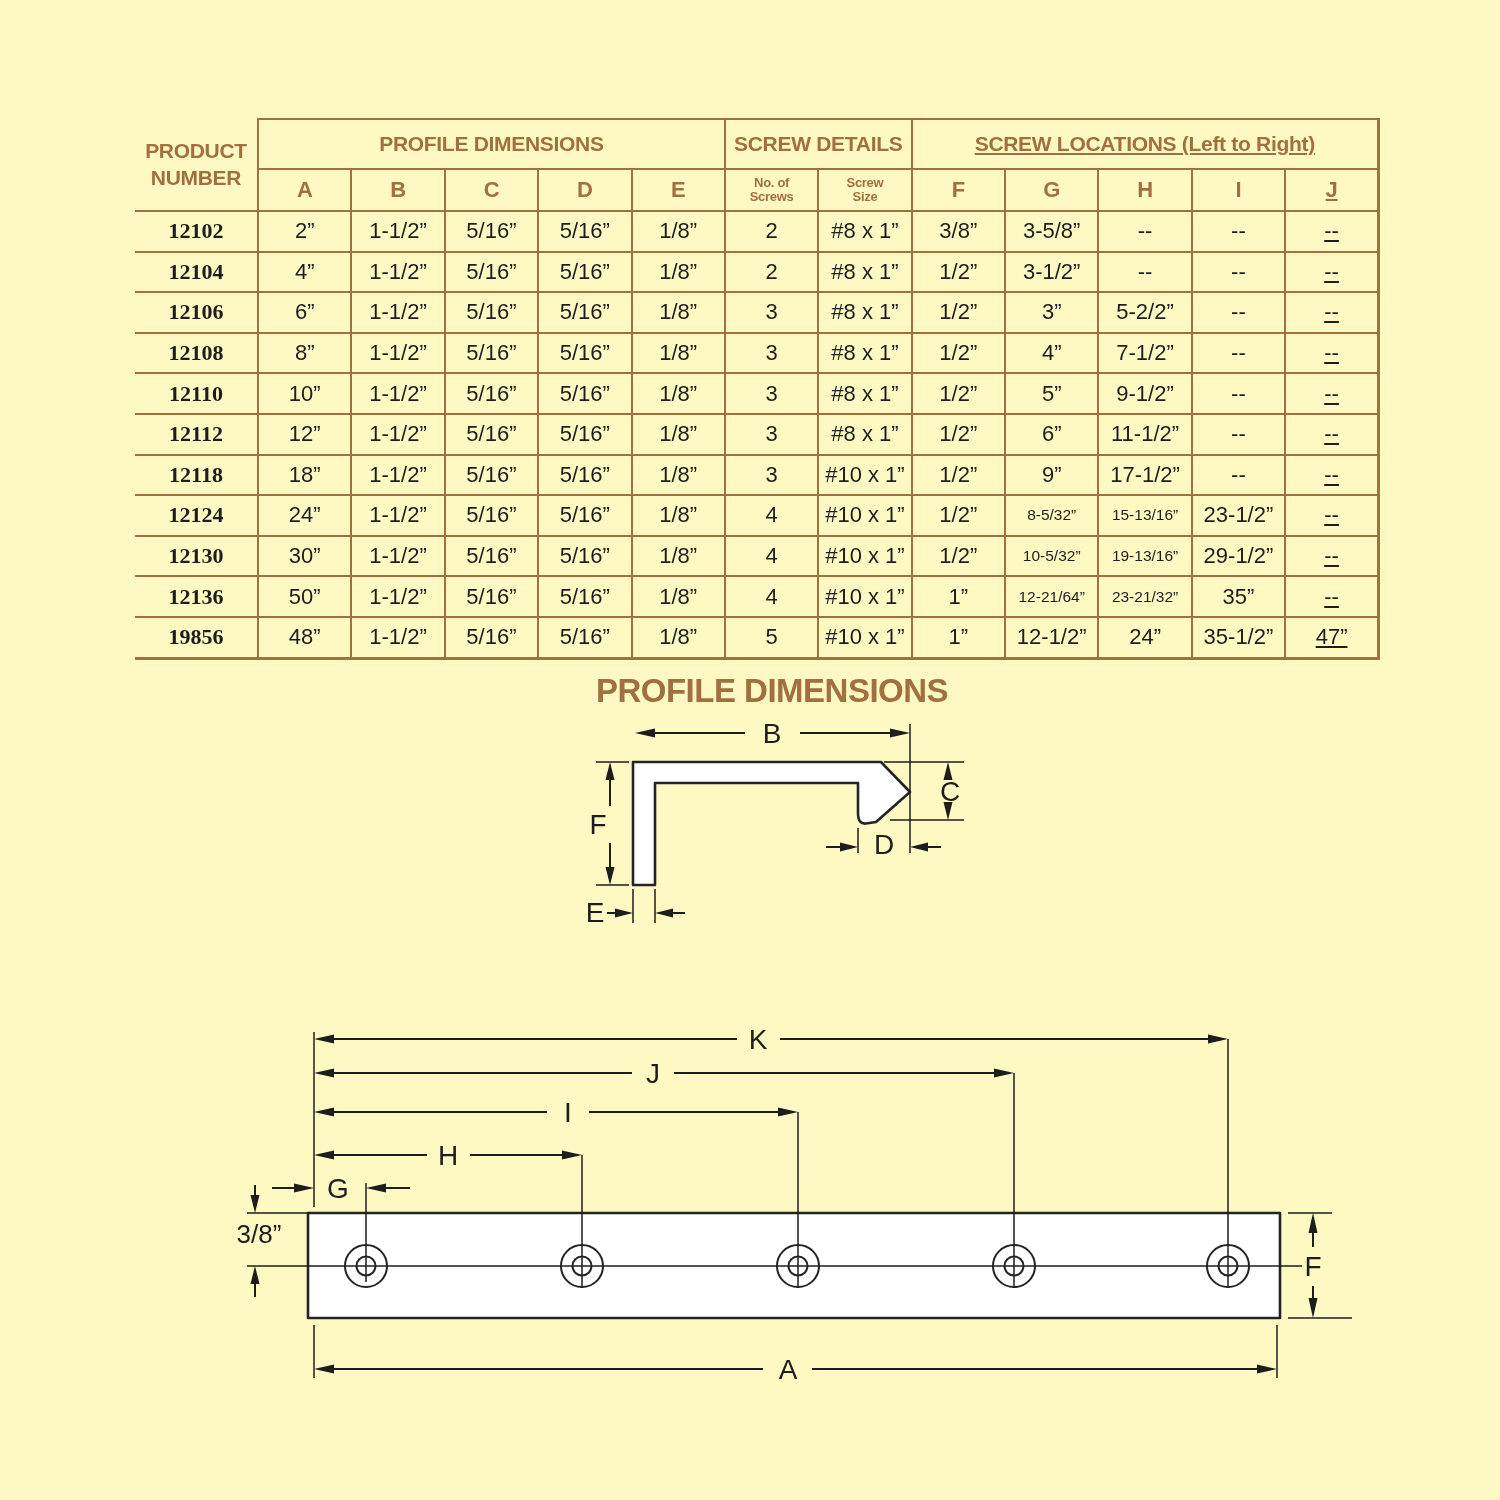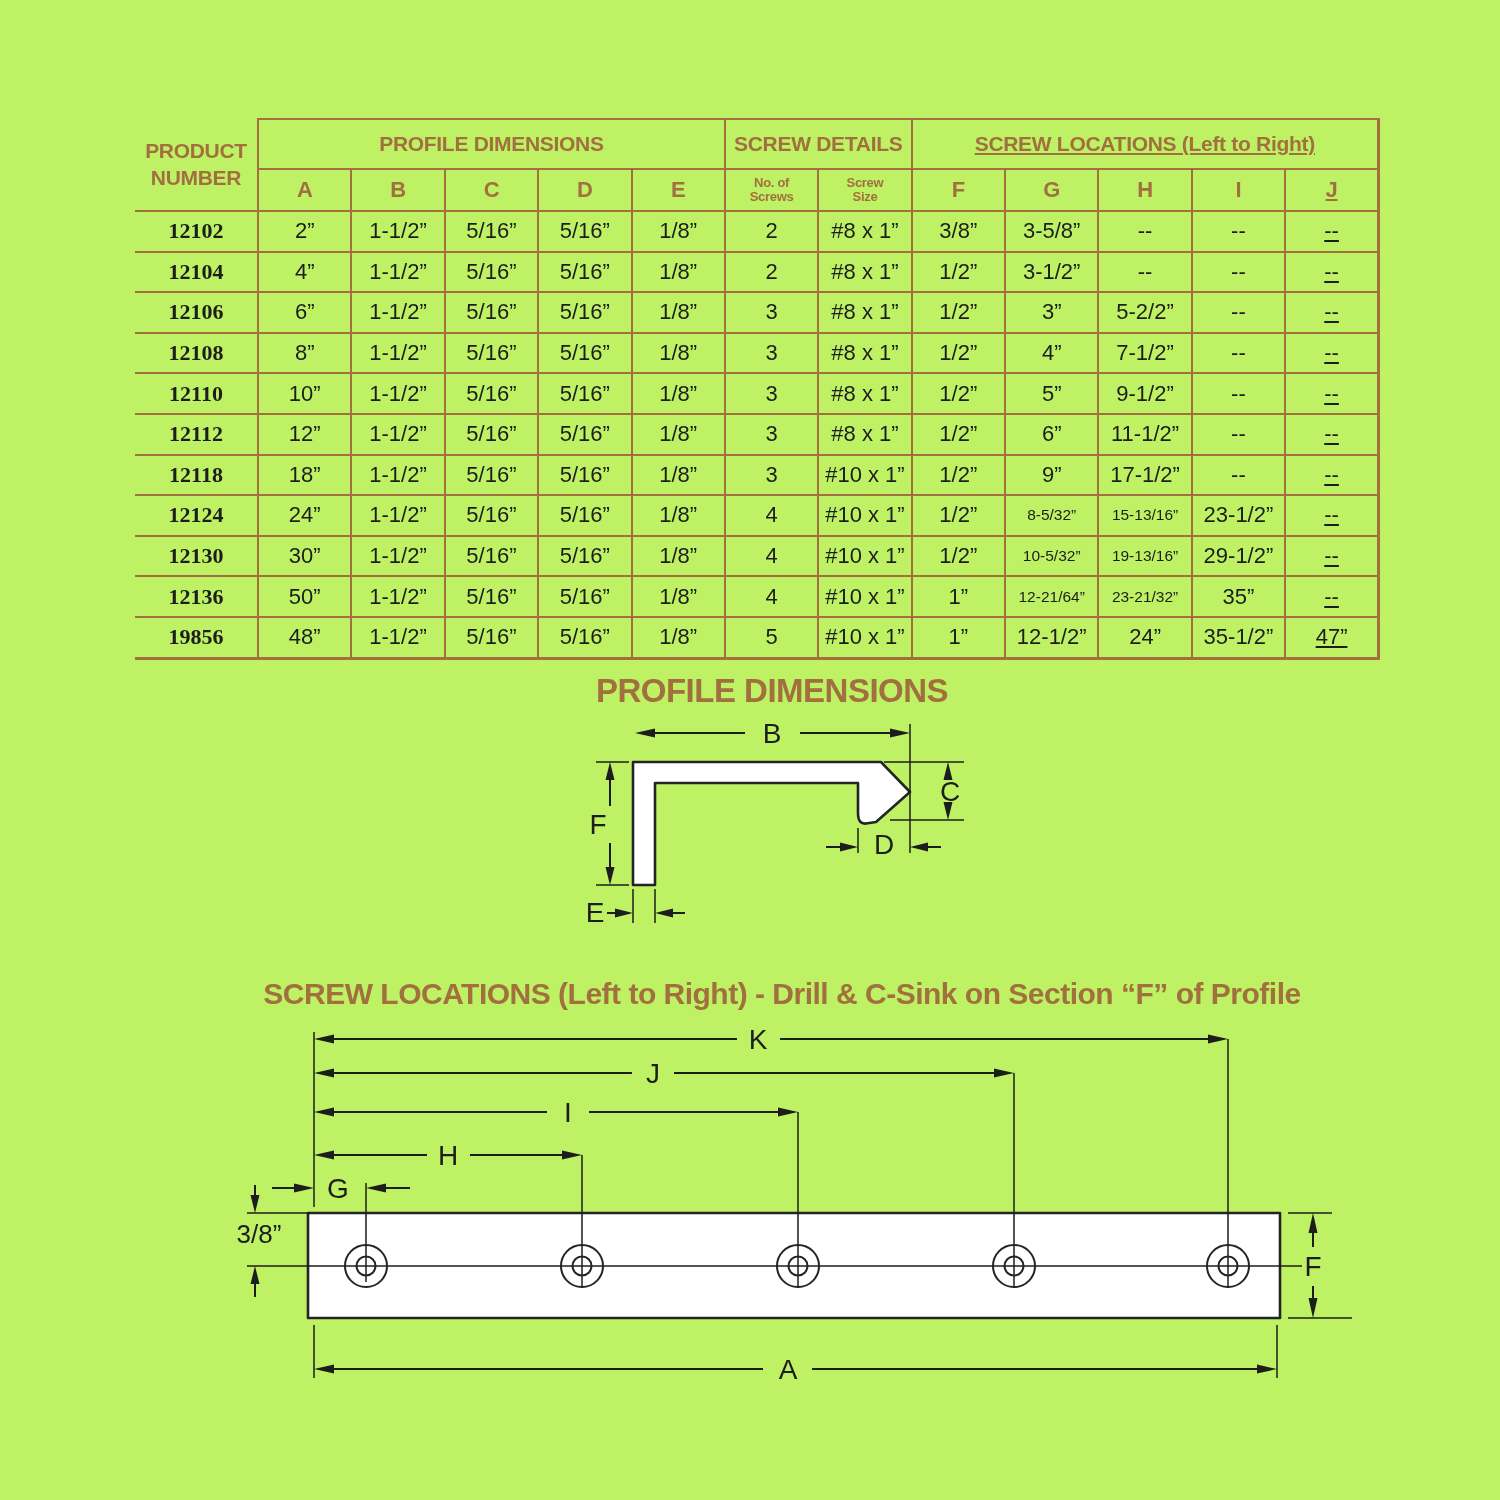--- a/index.html
+++ b/index.html
@@ -1,21 +1,21 @@
 <!DOCTYPE html>
 <html><head>
 <meta charset="utf-8">
 <style>
   :root{
     --brown:#a26f3e;
     --ink:#1d1d1b;
   }
   html,body{margin:0;padding:0;background:#ffffff;}
   #canvas{
-    position:relative;width:1500px;height:1500px;background:#bef264;overflow:hidden;
+    position:relative;width:1500px;height:1500px;background:#fef9c3;overflow:hidden;
     font-family:"Liberation Sans",sans-serif;color:var(--ink);
   }
   
   #spec-table{
     position:absolute;left:135px;top:118px;width:1245px;
     border-collapse:collapse;table-layout:fixed;
   }
   #spec-table th,#spec-table td{
     border:2px solid var(--brown);
     padding:0;text-align:center;vertical-align:middle;
@@ -314,21 +314,20 @@
       <line class="ext" x1="633" y1="889" x2="633" y2="923"></line>
       <line class="ext" x1="655" y1="889" x2="655" y2="923"></line>
       <line class="dim" x1="607" y1="913" x2="617" y2="913"></line>
       <polygon class="ah" points="633,913 615,908.5 615,917.5"></polygon>
       <polygon class="ah" points="655,913 673,908.5 673,917.5"></polygon>
       <line class="dim" x1="671" y1="913" x2="685" y2="913"></line>
       <text x="595" y="922">E</text>
     </g>
   </svg>
 
-  <div id="screw-title" class="diagram-title">SCREW LOCATIONS (Left to Right) - Drill &amp; C-Sink on Section “F” of Profile</div>
 
   <svg id="screw-svg" style="left:225px;top:1025px" width="1165" height="365" viewBox="225 1025 1165 365">
 
     <rect class="outline" x="308" y="1213" width="972" height="105"></rect>
 
     <line class="ext" x1="247" y1="1266" x2="1302" y2="1266"></line>
 
     <line class="ext" x1="366" y1="1183" x2="366" y2="1282"></line>
     <line class="ext" x1="582" y1="1155" x2="582" y2="1288"></line>
     <line class="ext" x1="798" y1="1112" x2="798" y2="1288"></line>

